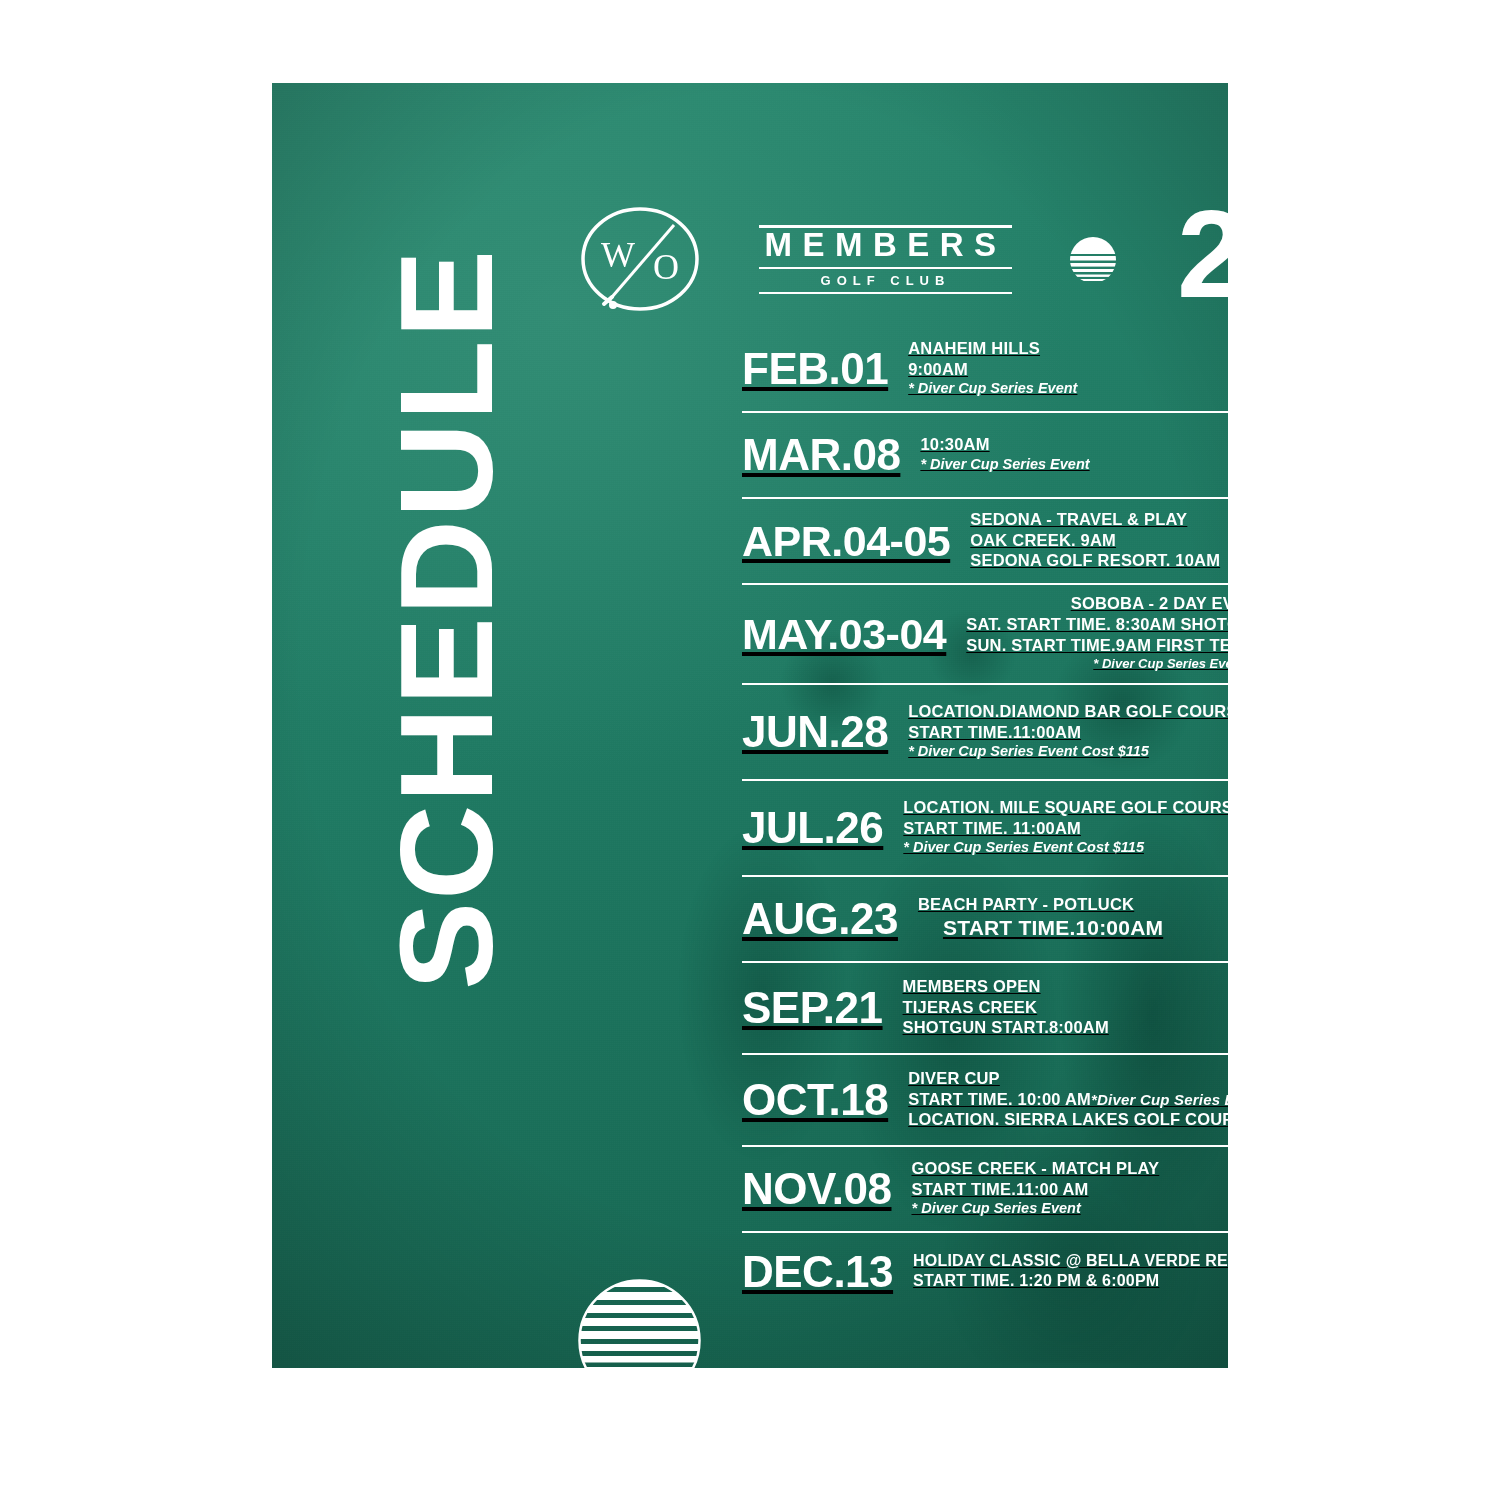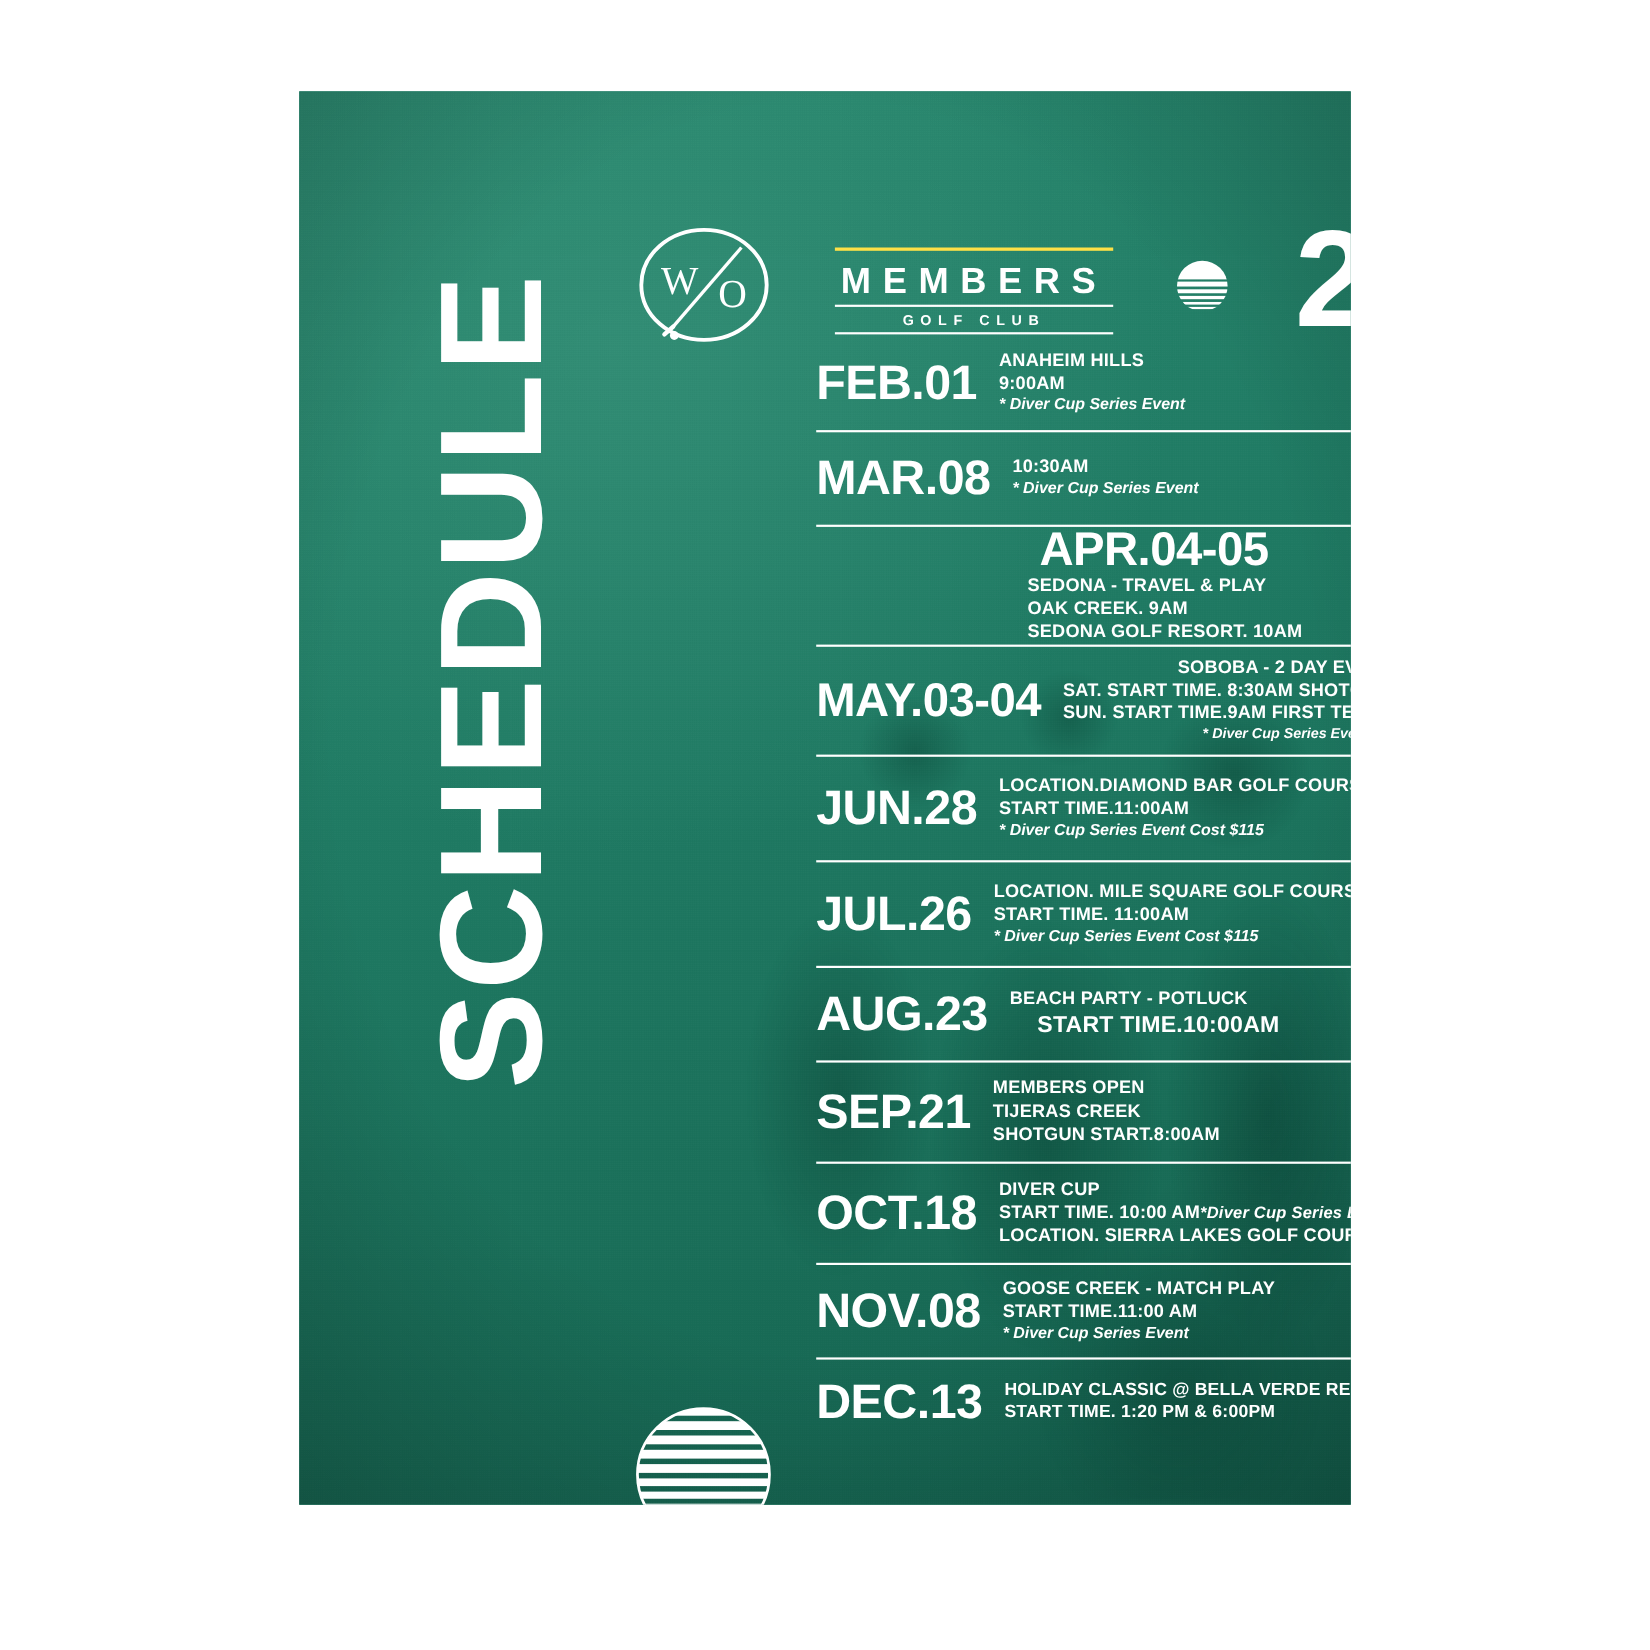--- a/index.html
+++ b/index.html
@@ -93,22 +93,21 @@
     top: 142px;
     width: 253px;
     color: #fff;
   }
   .members-word {
     font-size: 33px;
     font-weight: bold;
     letter-spacing: 10.5px;
     text-align: center;
     line-height: 1;
-    border-top: 3px solid #fde047;
-    padding-top: 10px;
+    border-top: 3px solid #ffffff;
   }
   .members-sub {
     margin-top: 6px;
     font-size: 13px;
     font-weight: bold;
     letter-spacing: 6px;
     text-align: center;
     border-top: 2px solid #fff;
     border-bottom: 2px solid #fff;
     padding: 4px 0 4px 0;
@@ -128,22 +127,23 @@
     font-size: 125px;
     font-weight: bold;
     letter-spacing: -1px;
     line-height: 1;
   }
 
   
   #rows {
     position: absolute;
     left: 470px;
-    top: 224px;
+    top: 244px;
     width: 630px;
+    text-decoration: underline;
   }
   .row {
     position: relative;
     display: flex;
     align-items: center;
     border-bottom: 2px solid #ffffff;
     color: #ffffff;
     box-sizing: border-box;
   }
   .row:last-child { border-bottom: none; }
@@ -247,21 +247,21 @@
           <div class="info-note">* Diver Cup Series Event</div>
         </div>
       </div>
       <div class="row" style="min-height: 86px;">
         <div class="row-date" style="font-size: 44px;">MAR.08</div>
         <div class="row-info">
           <div class="info-line" style="font-size: 16.5px;">10:30AM</div>
           <div class="info-note">* Diver Cup Series Event</div>
         </div>
       </div>
-      <div class="row" style="min-height: 86px; flex-direction: column;">
+      <div class="row" style="min-height: 86px;">
         <div class="row-date" style="font-size: 43px;">APR.04-05</div>
         <div class="row-info">
           <div class="info-line" style="font-size: 16.5px;">SEDONA - TRAVEL &amp; PLAY</div>
           <div class="info-line" style="font-size: 16.5px;">OAK CREEK. 9AM</div>
           <div class="info-line" style="font-size: 16.5px;">SEDONA GOLF RESORT. 10AM</div>
         </div>
       </div>
       <div class="row" style="min-height: 100px;">
         <div class="row-date" style="font-size: 43px;">MAY.03-04</div>
         <div class="row-info">

